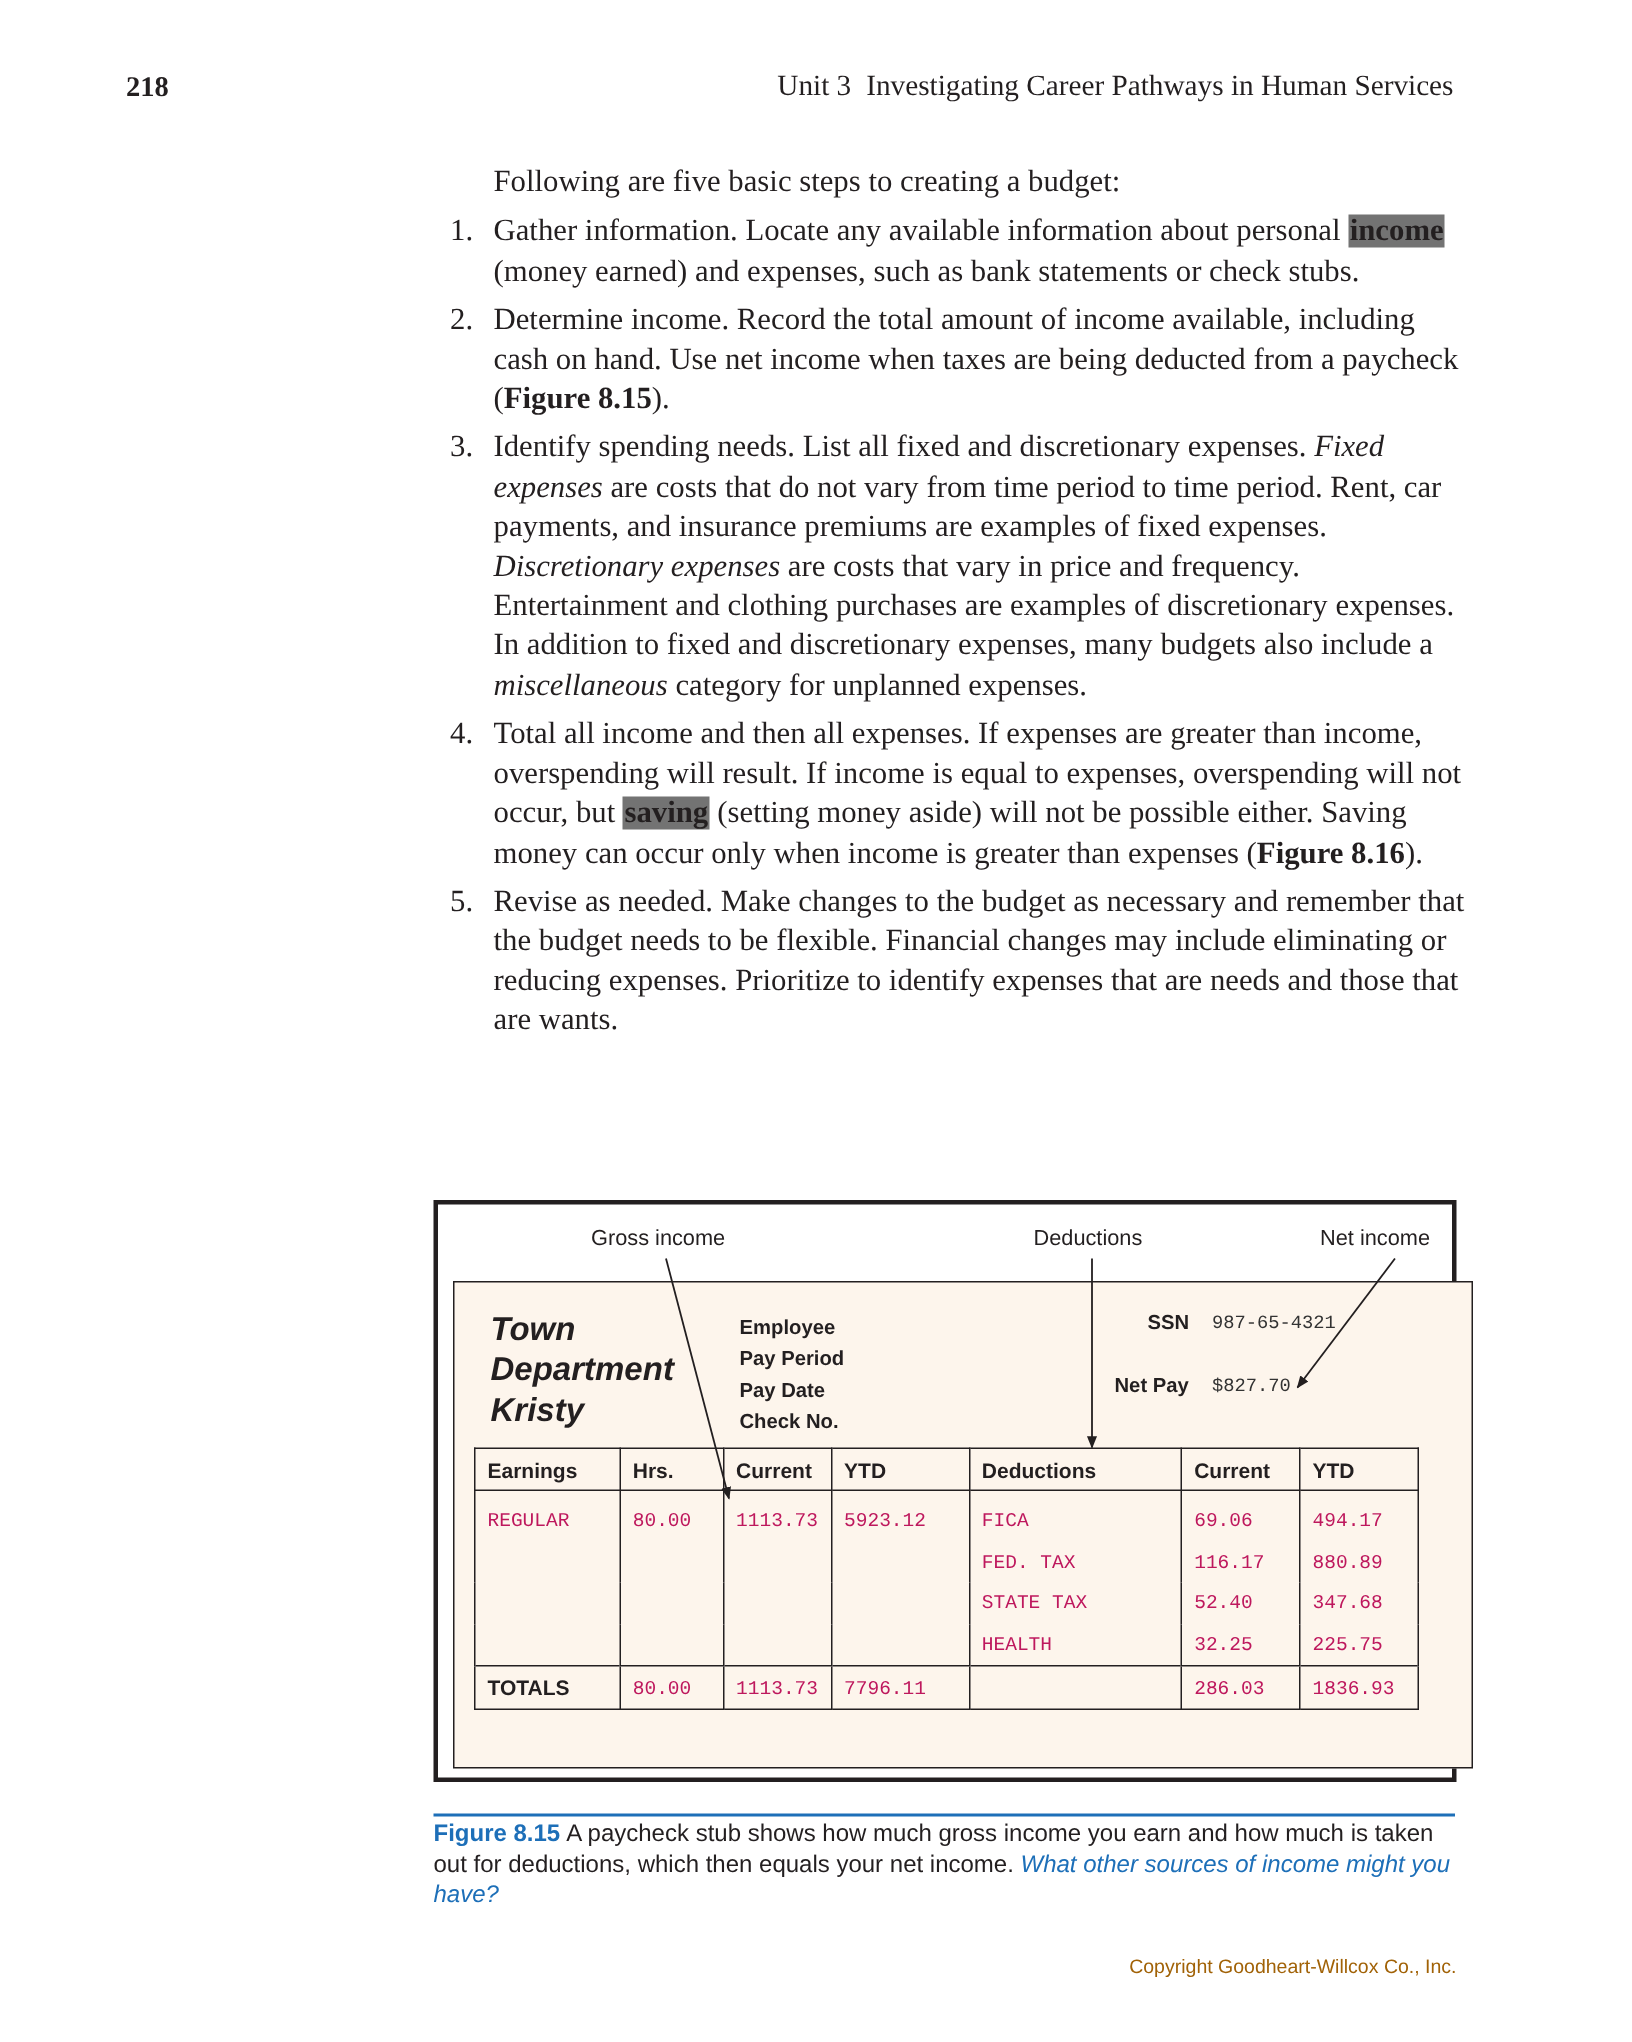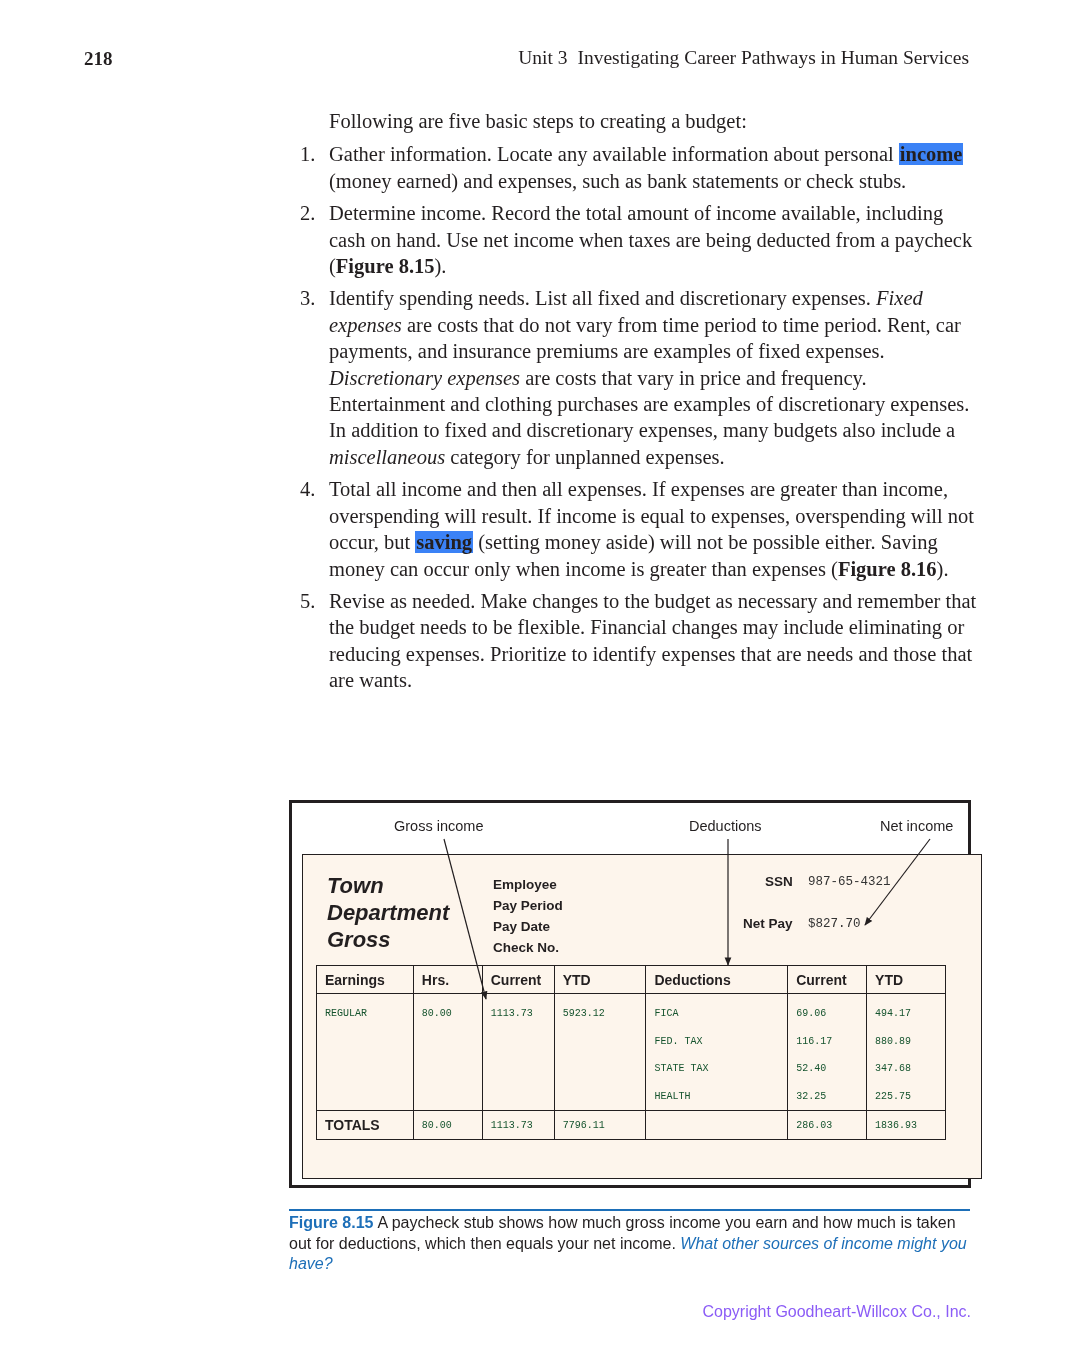--- a/index.html
+++ b/index.html
@@ -10,51 +10,51 @@
 
   .page-num { position:absolute; left:84px; top:48px; font-size:19px; font-weight:bold; }
   .running-head { position:absolute; right:119px; top:47px; font-size:19.5px; }
   .running-head .unit { margin-right:10px; }
 
   .body-text { position:absolute; left:300px; top:108px; width:680px; font-size:20.5px; line-height:26.4px; }
   .intro { margin-left:29px; margin-bottom:7px; }
   ol.steps { list-style:none; margin:0; padding:0; }
   ol.steps li { position:relative; padding-left:29px; margin-bottom:6px; }
   ol.steps li .num { position:absolute; left:0; top:0; }
-  .hl { background:#3b82f6; font-weight:bold; padding:0 1px; }
+  .hl { background:#737373; font-weight:bold; padding:0 1px; }
   .b { font-weight:bold; }
   .i { font-style:italic; }
 
   .figure { position:absolute; left:289px; top:800px; width:676px; height:382px; border:3px solid #231f20; background:#fff; }
   .callout { position:absolute; top:15px; font-size:14.5px; }
   .stub { position:absolute; left:10px; top:51px; width:656px; height:323px; background:#fdf5ec; border:1px solid #231f20;padding-left:22px; }
   .store { position:absolute; left:24px; top:17px; font-size:22px; font-weight:bold; font-style:italic; line-height:27px; }
   .info-labels { position:absolute; left:190px; top:19px; font-size:13.5px; font-weight:bold; line-height:21px; }
   .info-values { position:absolute; left:282px; top:20px; font-size:12.5px; line-height:21px; color:#333; }
   .ssn-label { position:absolute; left:462px; top:19px; font-size:13.5px; font-weight:bold; }
   .ssn-val { position:absolute; left:505px; top:20px; font-size:12.5px; color:#333; }
   .net-label { position:absolute; left:440px; top:61px; font-size:13.5px; font-weight:bold; }
   .net-val { position:absolute; left:505px; top:62px; font-size:12.5px; color:#333; }
 
   table.pay { position:absolute; left:13px; top:110px; border-collapse:collapse; width:630px; }
   table.pay th, table.pay td { border-left:1px solid #231f20; border-right:1px solid #231f20; padding:0 8px; text-align:left; }
   table.pay th { font-family:"Liberation Sans","DejaVu Sans",sans-serif; font-size:14px; font-weight:bold; height:27px; border-top:1px solid #231f20; border-bottom:1px solid #231f20; }
-  table.pay td { font-family:"Liberation Mono","DejaVu Sans Mono",monospace; font-size:10px; color:#14532d; height:27.5px; }
+  table.pay td { font-family:"Liberation Mono","DejaVu Sans Mono",monospace; font-size:13px; color:#be185d; height:27.5px; }
   table.pay tr.body-row td { border-bottom:none; }
   table.pay tr.first td { padding-top:6px; }
   table.pay tr.total td { border-top:1px solid #231f20; border-bottom:1px solid #231f20; height:28px;margin-left:48px; }
   table.pay tr.total td.tlabel { font-family:"Liberation Sans","DejaVu Sans",sans-serif; font-weight:bold; font-size:14px; color:#231f20; }
 
   .arrows { position:absolute; left:0; top:0; width:676px; height:382px; pointer-events:none; }
 
   .caption-rule { position:absolute; left:289px; top:1209px; width:681px; height:2px; background:#1d6fb8; }
   .caption { position:absolute; left:289px; top:1213px; width:680px; font-size:16px; line-height:20.5px; color:#231f20; }
   .caption .fig-label { color:#1d6fb8; font-weight:bold; margin-right:4px; }
   .caption .question { color:#1d6fb8; font-style:italic; }
-  .copyright { position:absolute; right:117px; top:1303px; font-size:16px; color:#8b5cf6; }
+  .copyright { position:absolute; right:117px; top:1303px; font-size:13px; color:#a16207; }
 </style>
 </head>
 <body>
 
 <div class="page-num serif">218</div>
 <div class="running-head serif">
   <span class="unit">Unit 3</span><span>Investigating Career Pathways in Human Services</span>
 </div>
 
 <div class="body-text serif">
@@ -85,21 +85,21 @@
 
 <div class="figure">
   <div class="callout sans" style="left:102px;">Gross income</div>
   <div class="callout sans" style="left:397px;">Deductions</div>
   <div class="callout sans" style="left:588px;">Net income</div>
 
   <div class="stub">
     <div class="store sans">
       <div>Town</div>
       <div>Department</div>
-      <div>Gross</div>
+      <div>Kristy</div>
     </div>
     <div class="info-labels sans">
       <div>Employee</div>
       <div>Pay Period</div>
       <div>Pay Date</div>
       <div>Check No.</div>
     </div>
     <div class="ssn-label sans">SSN</div>
     <div class="ssn-val mono">987-65-4321</div>
     <div class="net-label sans">Net Pay</div>

